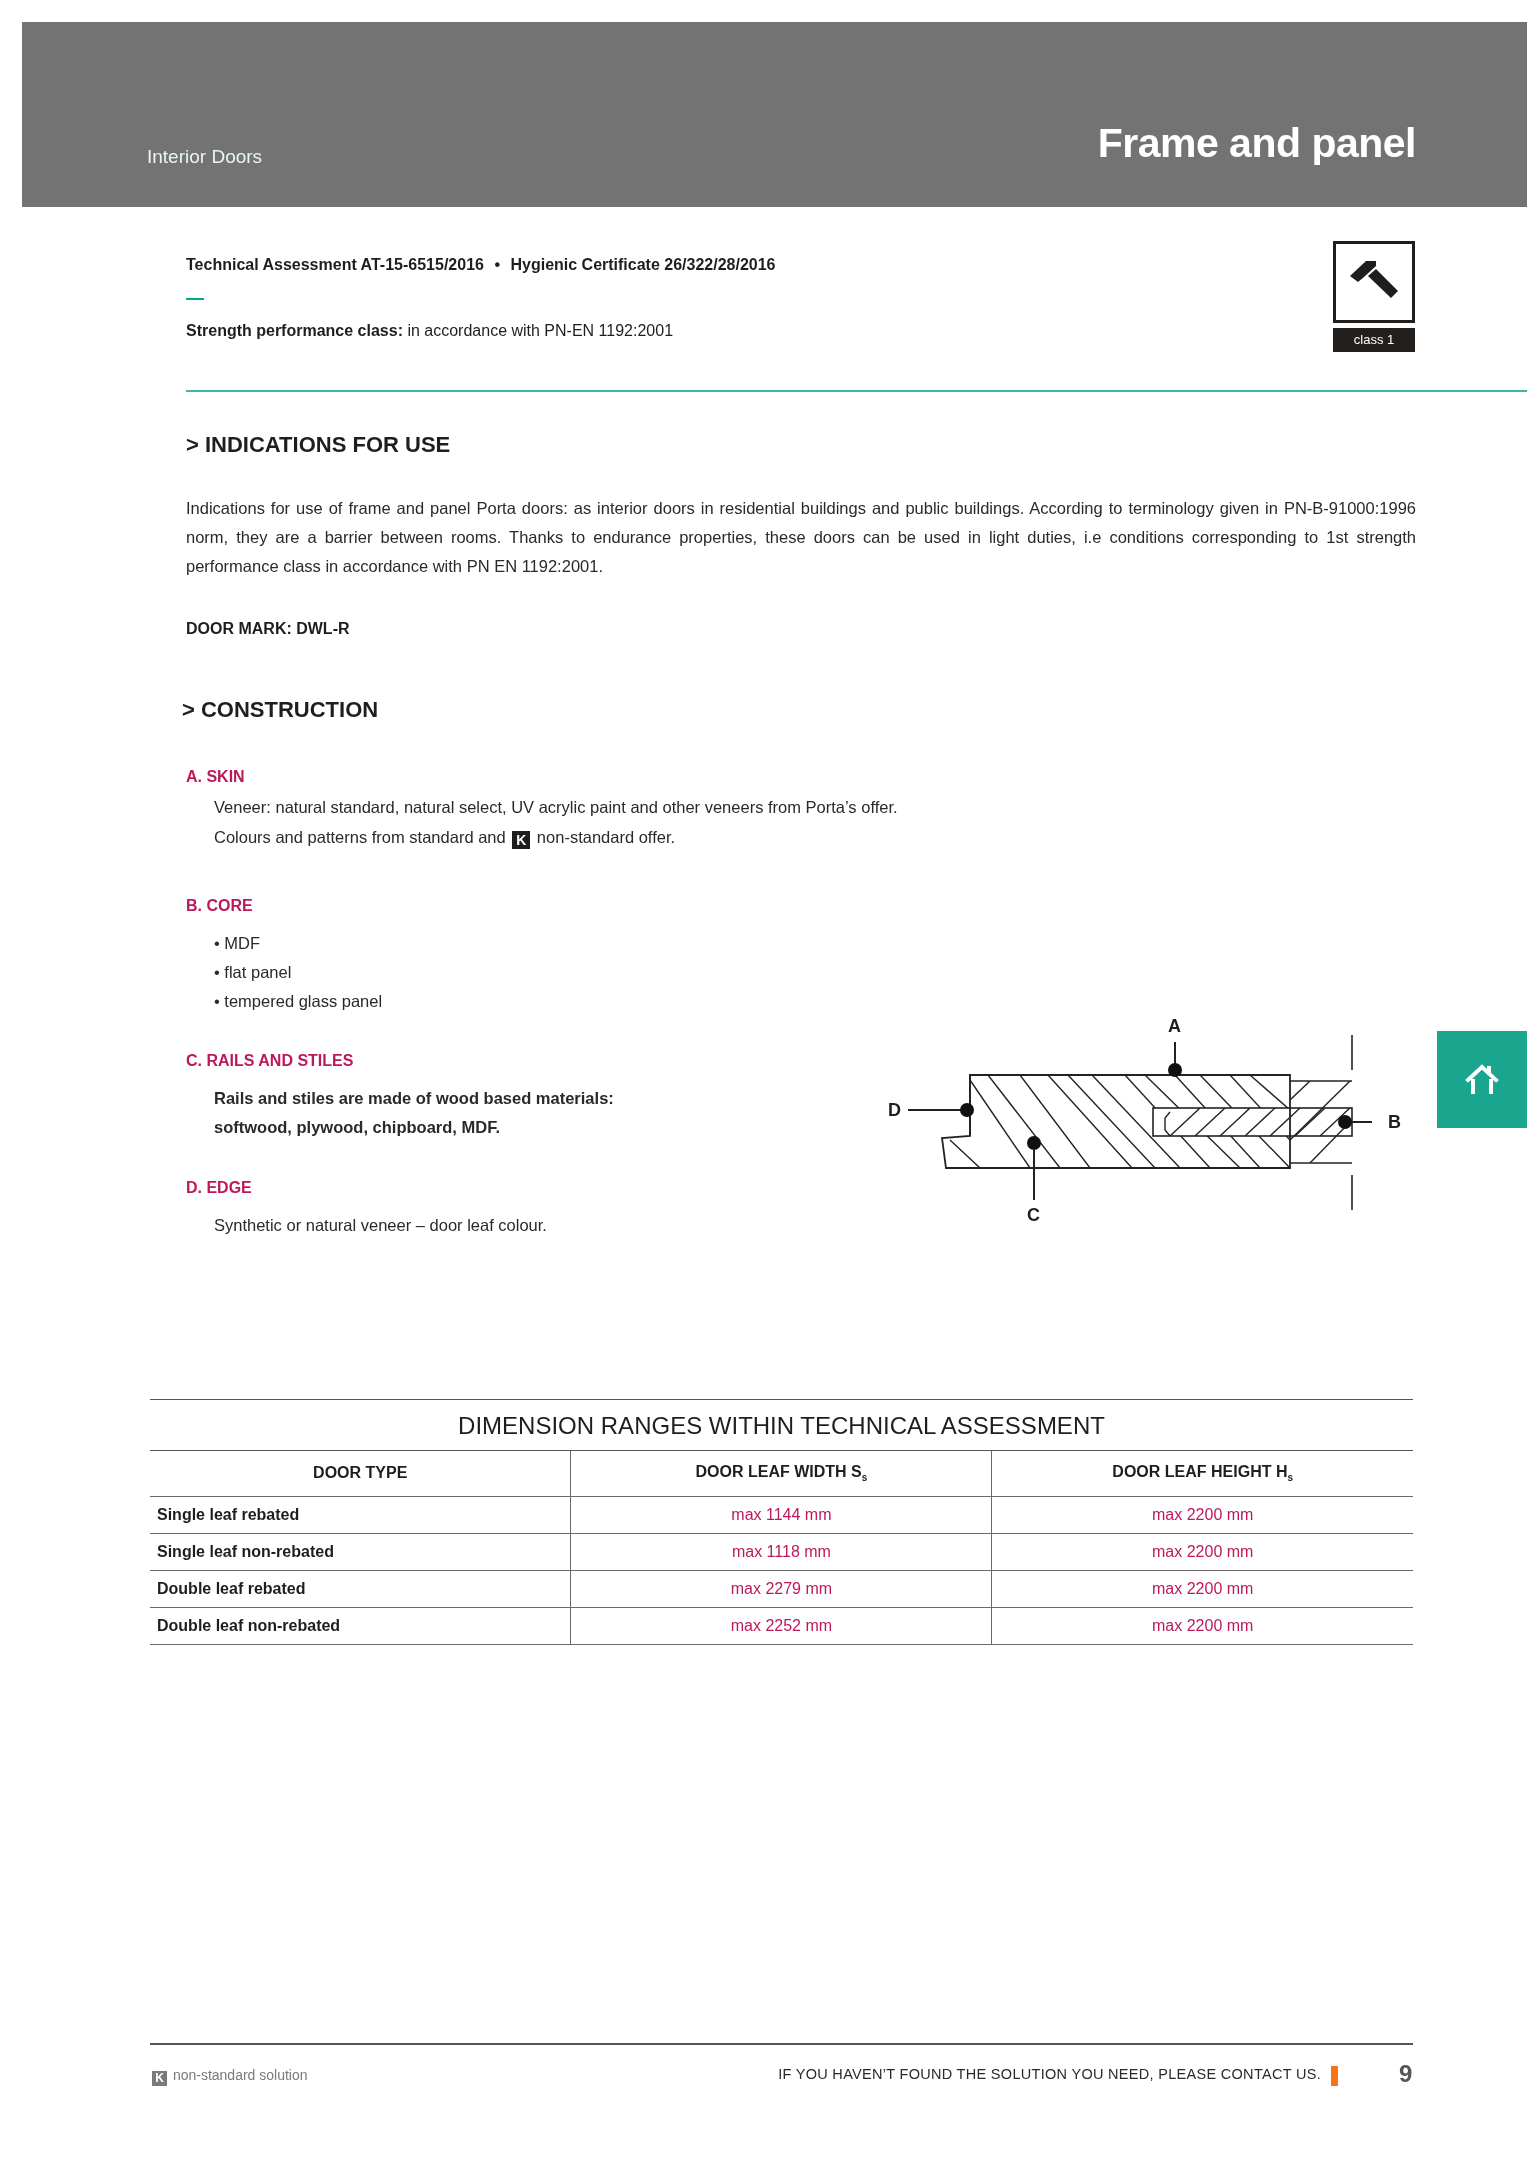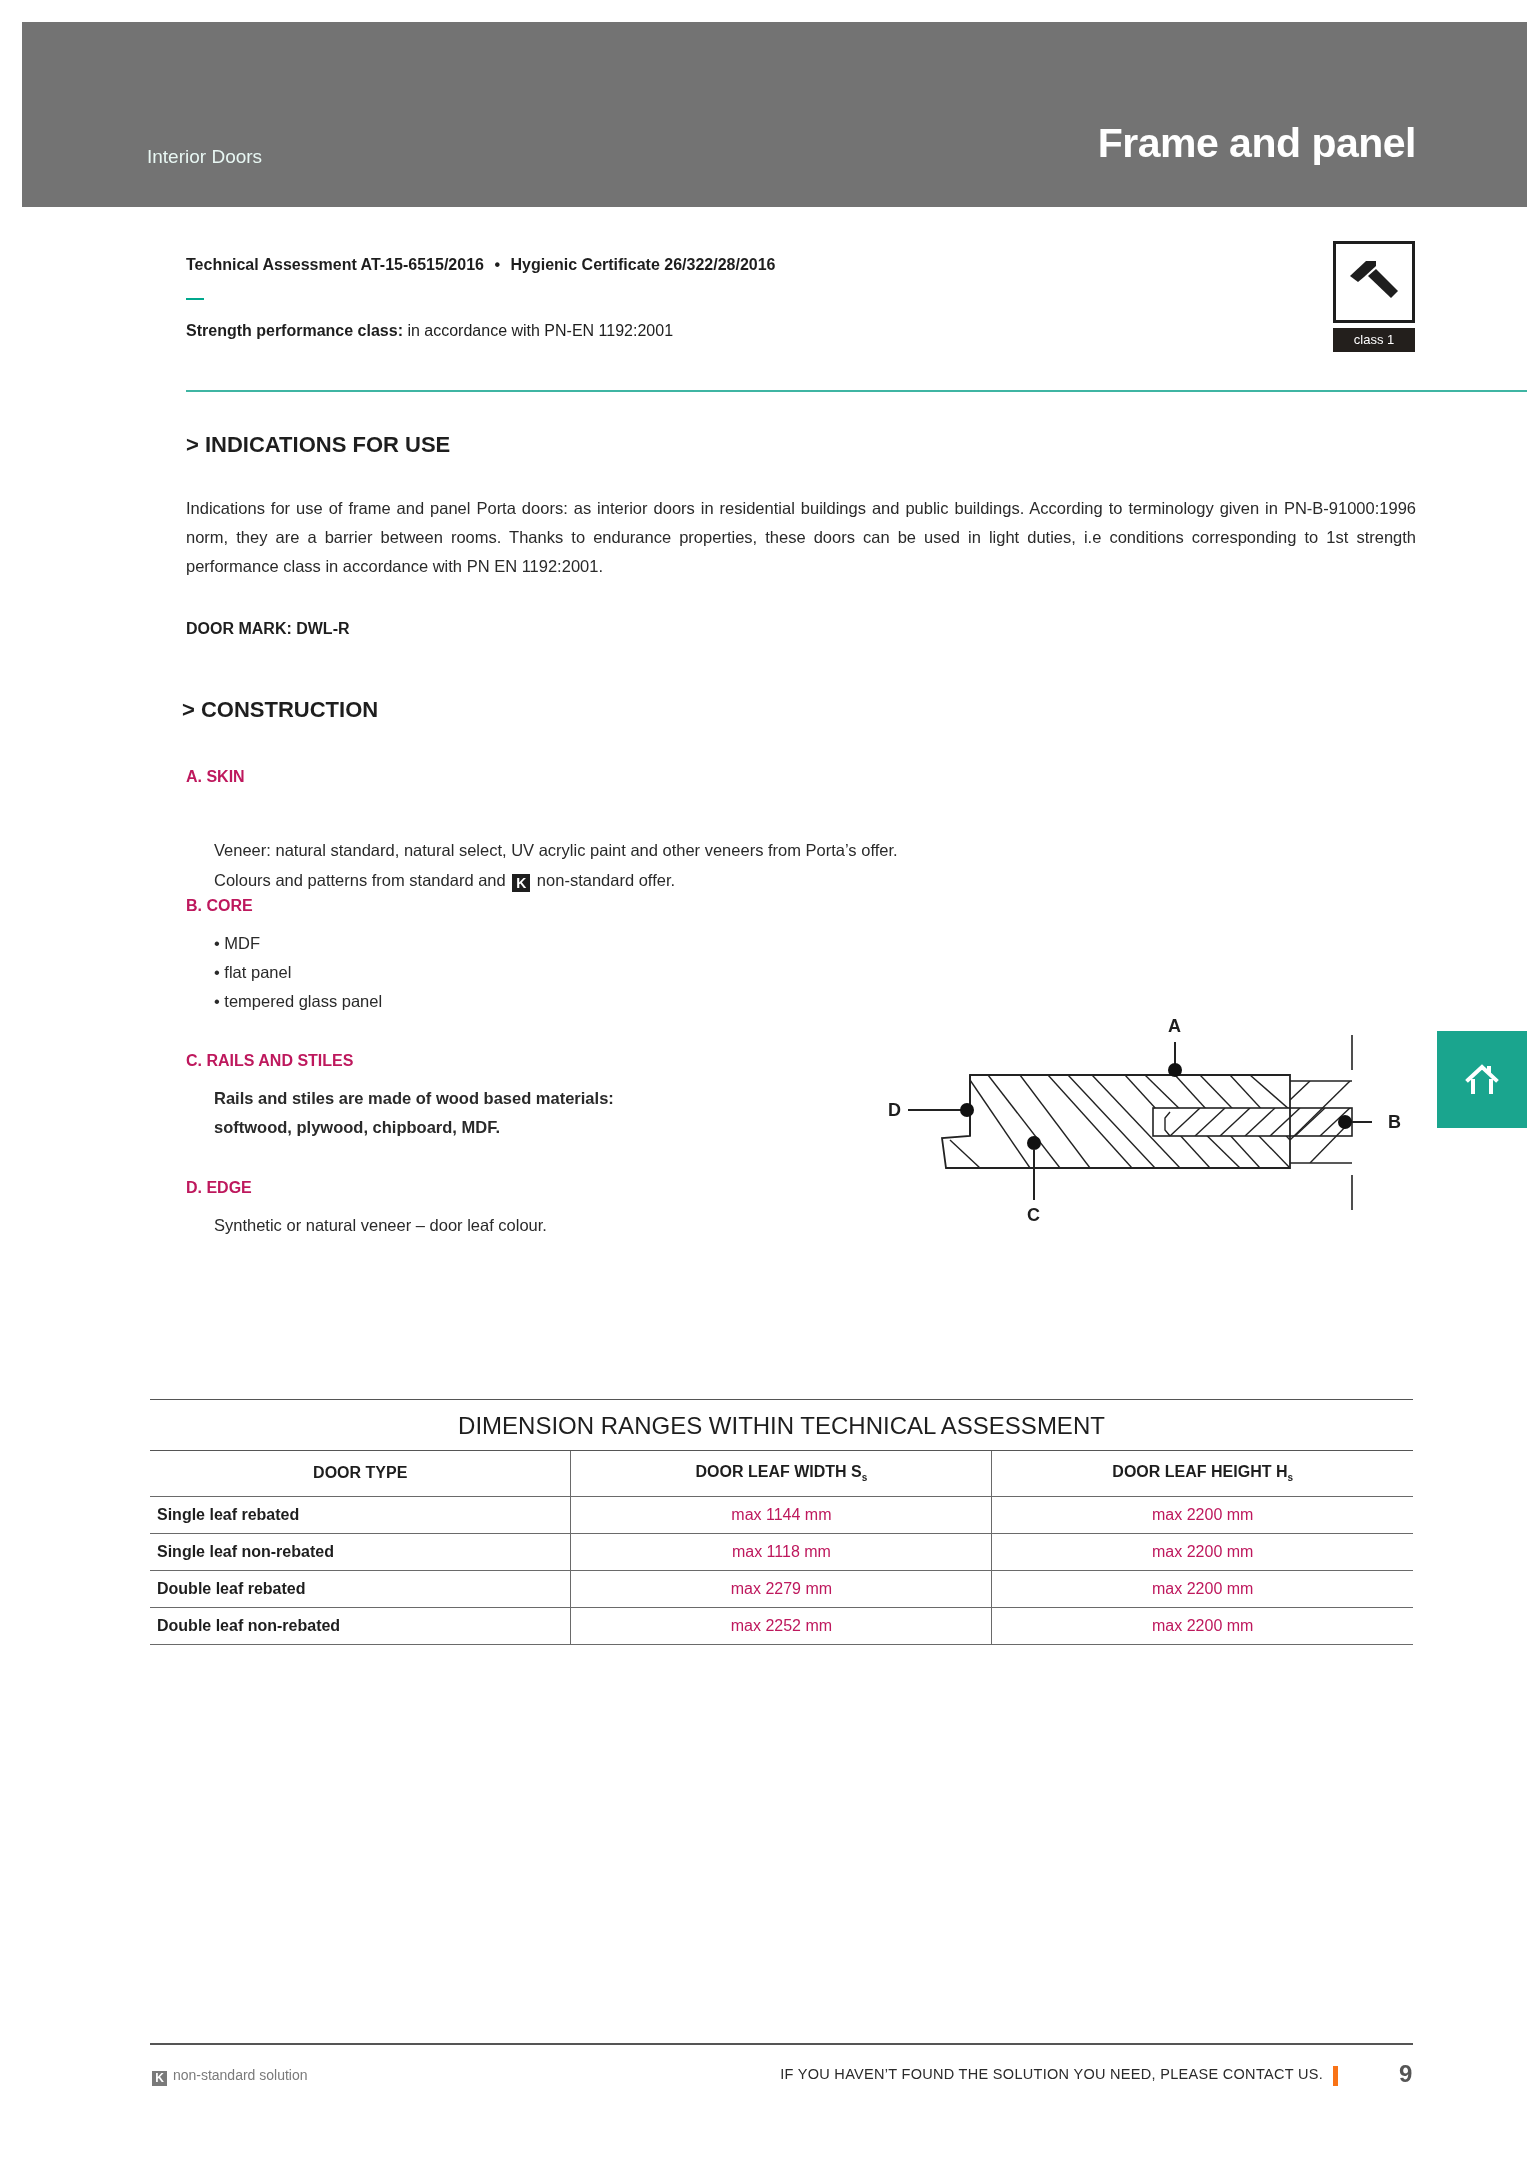--- a/index.html
+++ b/index.html
@@ -39,21 +39,21 @@
   th, td { border-bottom: 1.5px solid #6a6a6a; font-size: 16px; }
   th { height: 45px; font-weight: bold; text-align: center; }
   td { height: 37px; text-align: center; color: #be185d; }
   td.type { text-align: left; padding-left: 7px; font-weight: bold; color: #1e1e1e; }
   th + th, td + td { border-left: 1.5px solid #6a6a6a; }
   sub { font-size: 10px; }
 
   .footer-rule { position: absolute; left: 150px; top: 2043px; width: 1263px; height: 1.5px; background: #555; }
   .footer-left { position: absolute; left: 150px; top: 2067px; font-size: 14px; color: #7a7a7a; }
   .footer-left .k-icon { background: #7a7a7a; width: 15px; height: 15px; font-size: 12px; line-height: 15px; }
-  .footer-right { position: absolute; right: 189px; top: 2066px; font-size: 14.5px; color: #2a2a2a; letter-spacing: 0.3px; padding-right: 10px; border-right: 5px solid #f97316; height: 20px; }
+  .footer-right { position: absolute; right: 189px; top: 2066px; font-size: 14.5px; color: #2a2a2a; letter-spacing: 0.3px; padding-right: 10px; border-right: 7px solid #f97316; height: 20px; }
   .page-num { position: absolute; left: 1399px; top: 2060px; font-size: 24px; font-weight: bold; color: #555; }
 </style>
 </head>
 <body>
 
 <div class="banner">
   <div class="subtitle">Interior Doors</div>
   <div class="title">Frame and panel</div>
 </div>
 
@@ -80,21 +80,21 @@
 
 <div class="rule-teal"></div>
 
 <div class="section-h" style="left:186px; top:432px;">&gt; INDICATIONS FOR USE</div>
 <div class="para">Indications for use of frame and panel Porta doors: as interior doors in residential buildings and public buildings. According to terminology given in PN-B-91000:1996 norm, they are a barrier between rooms. Thanks to endurance properties, these doors can be used in light duties, i.e conditions corresponding to 1st strength performance class in accordance with PN EN 1192:2001.</div>
 <div class="door-mark">DOOR MARK: DWL-R</div>
 
 <div class="section-h" style="left:182px; top:697px;">&gt; CONSTRUCTION</div>
 
 <div class="sub-h" style="top:768px;">A. SKIN</div>
-<div class="sub-body" style="top:835px;">
+<div class="sub-body" style="top:792px;">
   <div>Veneer: natural standard, natural select, UV acrylic paint and other veneers from Porta’s offer.</div>
   <div>
     <span>Colours and patterns from standard and</span>
     <span class="k-icon">K</span>
     <span>non-standard offer.</span>
   </div>
 </div>
 
 <div class="sub-h" style="top:897px;">B. CORE</div>
 <div class="sub-body" style="top:929px; line-height:29px;">

